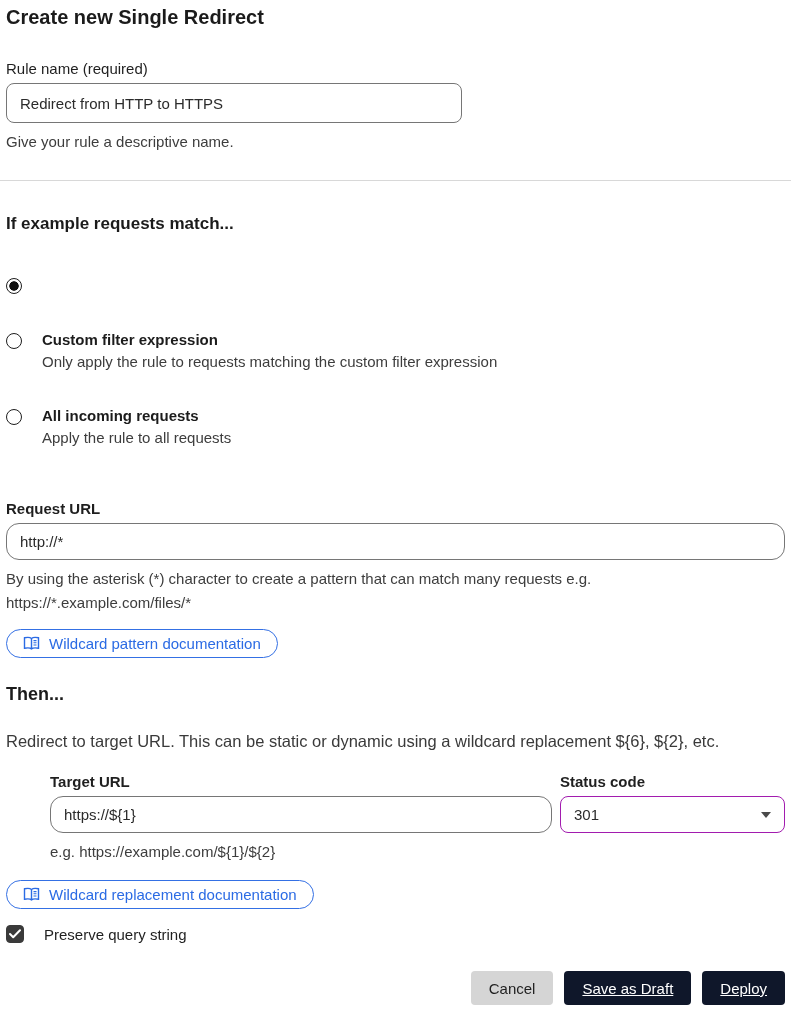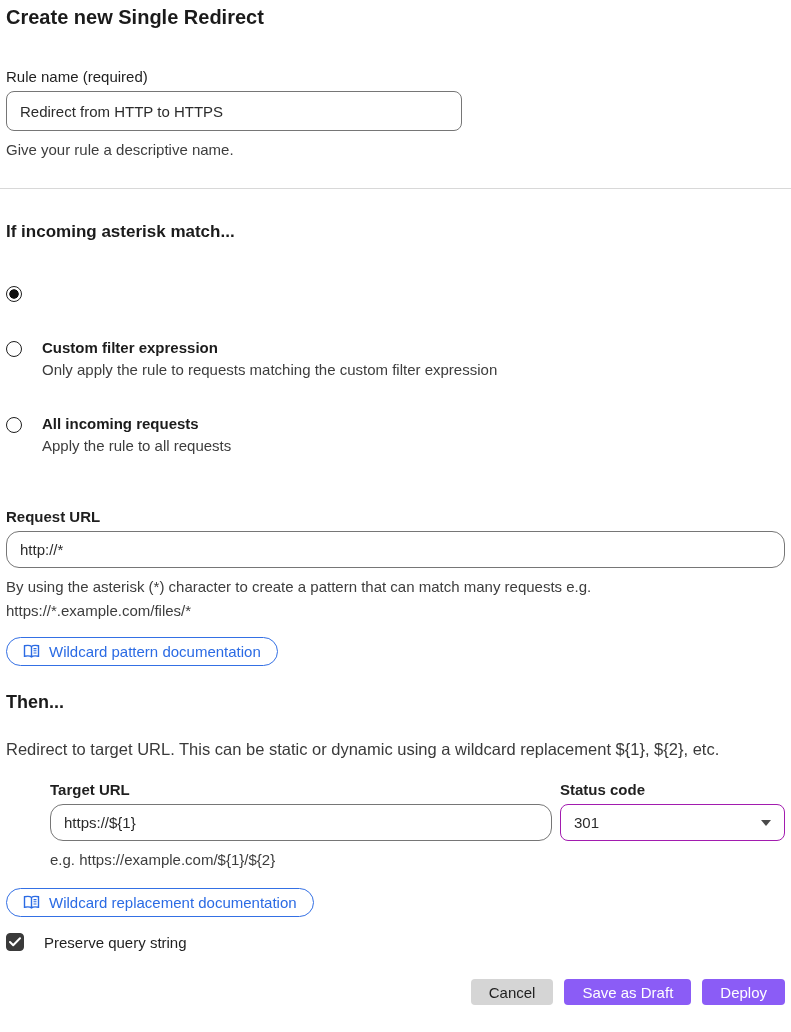--- a/index.html
+++ b/index.html
@@ -6,21 +6,21 @@
   html, body { width: 791px; height: 1032px; overflow: hidden; }
   body {
     font-family: "Liberation Sans", sans-serif;
     background: #ffffff;
     color: #1f1f1f;
   }
   .page { padding: 6px 6px 0 6px; }
 
   .page-title { font-size: 20px; font-weight: 700; color: #1b1b1b; }
 
-  .field-label { font-size: 15px; color: #1f1f1f; margin-top: 39px; }
+  .field-label { font-size: 15px; color: #1f1f1f; margin-top: 31px; }
   .field-label.bold { font-weight: 700; }
 
   .text-input {
     display: block;
     height: 40px;
     border: 1px solid #767676;
     border-radius: 8px;
     padding: 0 13px;
     font-size: 15px;
     font-family: "Liberation Sans", sans-serif;
@@ -119,45 +119,45 @@
     cursor: pointer;
     display: block;
   }
   .checkbox-wrap input[type="checkbox"]:checked { background: #3a3a3a; }
   .checkbox-wrap svg { display: none; position: absolute; left: 3px; top: 4px; pointer-events: none; }
   .checkbox-wrap input[type="checkbox"]:checked + svg { display: block; }
   .checkbox-label { font-size: 15px; color: #1f1f1f; }
 
   .footer-actions { display: flex; justify-content: flex-end; gap: 11px; margin-top: 28px; }
   .btn {
-    height: 26px;
+    height: 34px;
     padding: 0 18px;
     border: none;
     border-radius: 4px;
     font-size: 15px;
     font-family: "Liberation Sans", sans-serif;
     cursor: pointer;
   }
   .btn-cancel { background: #d5d5d5; color: #1f1f1f; }
-  .btn-primary { background: #8b5cf6; color: #ffffff; }
+  .btn-primary { background: #0f172a; color: #ffffff; text-decoration: underline; }
 </style>
 </head>
 <body>
 
 <div class="page">
 
   <h1 class="page-title">Create new Single Redirect</h1>
 
   <div class="field-label">Rule name (required)</div>
   <input type="text" class="text-input rule-name-input" value="Redirect from HTTP to HTTPS" style="">
   <div class="help-text">Give your rule a descriptive name.</div>
 
   <hr class="divider">
 
-  <h2 class="section-heading">If incoming asterisk match...</h2>
+  <h2 class="section-heading">If example requests match...</h2>
 
   <div class="radio-group">
     <div class="radio-option">
       <input type="radio" name="match-type" checked="" style="">
     </div>
     <div class="radio-option">
       <input type="radio" name="match-type" style="">
       <div class="radio-texts">
         <div class="radio-label">Custom filter expression</div>
         <div class="radio-desc">Only apply the rule to requests matching the custom filter expression</div>
@@ -184,21 +184,21 @@
       <svg width="17" height="15" viewBox="0 0 17 15" fill="none" stroke="#2b6be4" stroke-width="1.4">
         <path d="M8.5 2.5 C7 1.2 4.5 1.2 1.5 1.8 L1.5 12.2 C4.5 11.6 7 11.6 8.5 12.9 C10 11.6 12.5 11.6 15.5 12.2 L15.5 1.8 C12.5 1.2 10 1.2 8.5 2.5 Z M8.5 2.5 L8.5 12.9"></path>
         <path d="M10.5 4.6 L13.5 4.6 M10.5 6.8 L13.5 6.8 M10.5 9 L13.5 9" stroke-width="1.1"></path>
       </svg>
     </span>
     <span>Wildcard pattern documentation</span>
   </button>
 
   <h2 class="section-heading then-heading">Then...</h2>
 
-  <div class="redirect-desc">Redirect to target URL. This can be static or dynamic using a wildcard replacement ${1}, ${2}, etc.</div>
+  <div class="redirect-desc">Redirect to target URL. This can be static or dynamic using a wildcard replacement ${6}, ${2}, etc.</div>
 
   <div class="fields-row">
     <div class="col-left">
       <div class="field-label bold">Target URL</div>
       <input type="text" class="text-input full-input" value="https://${1}" style="">
       <div class="help-text">e.g. https://example.com/${1}/${2}</div>
     </div>
     <div class="col-right">
       <div class="field-label bold">Status code</div>
       <div class="select-box">

